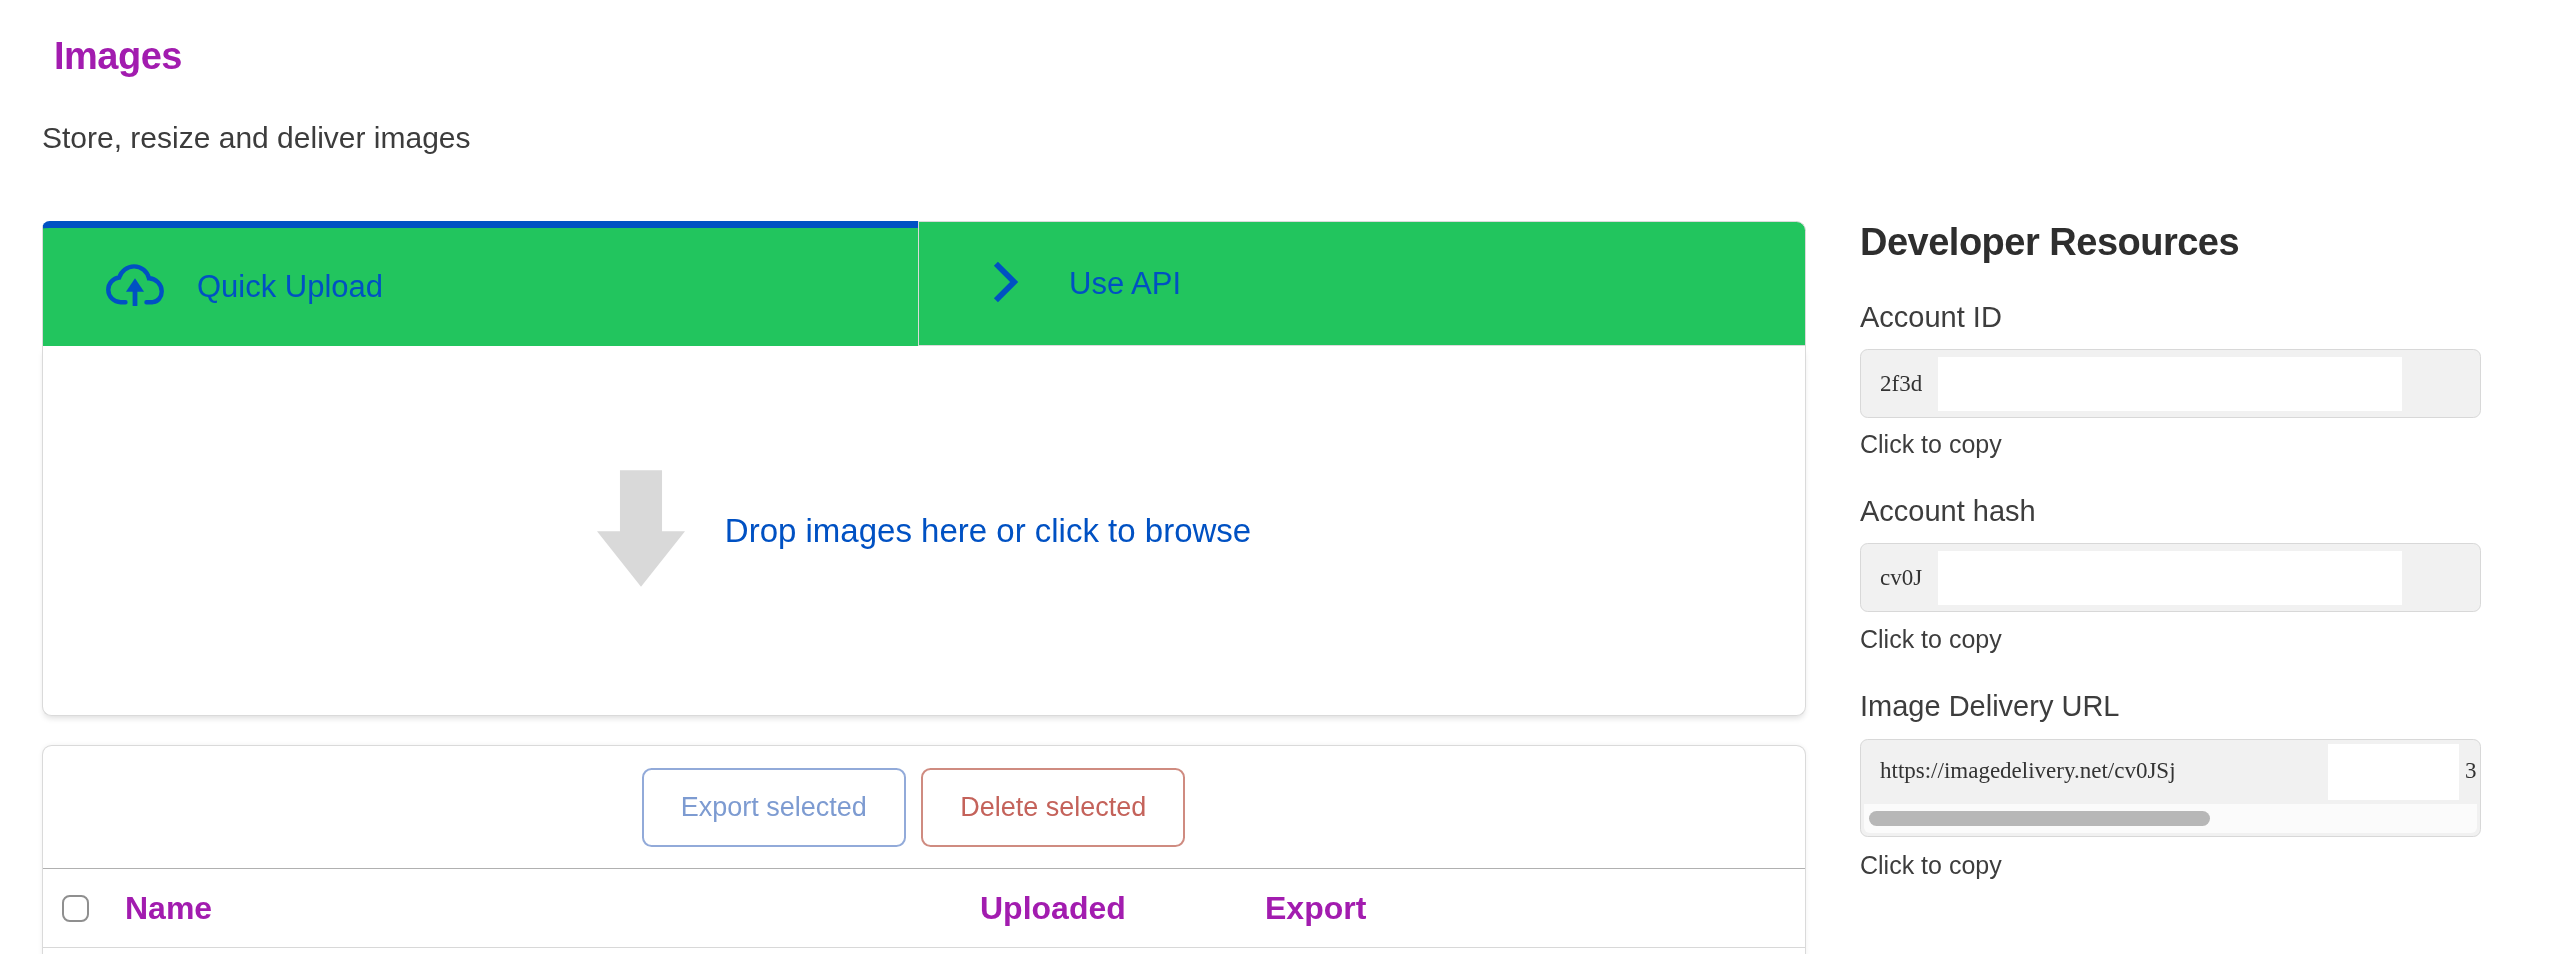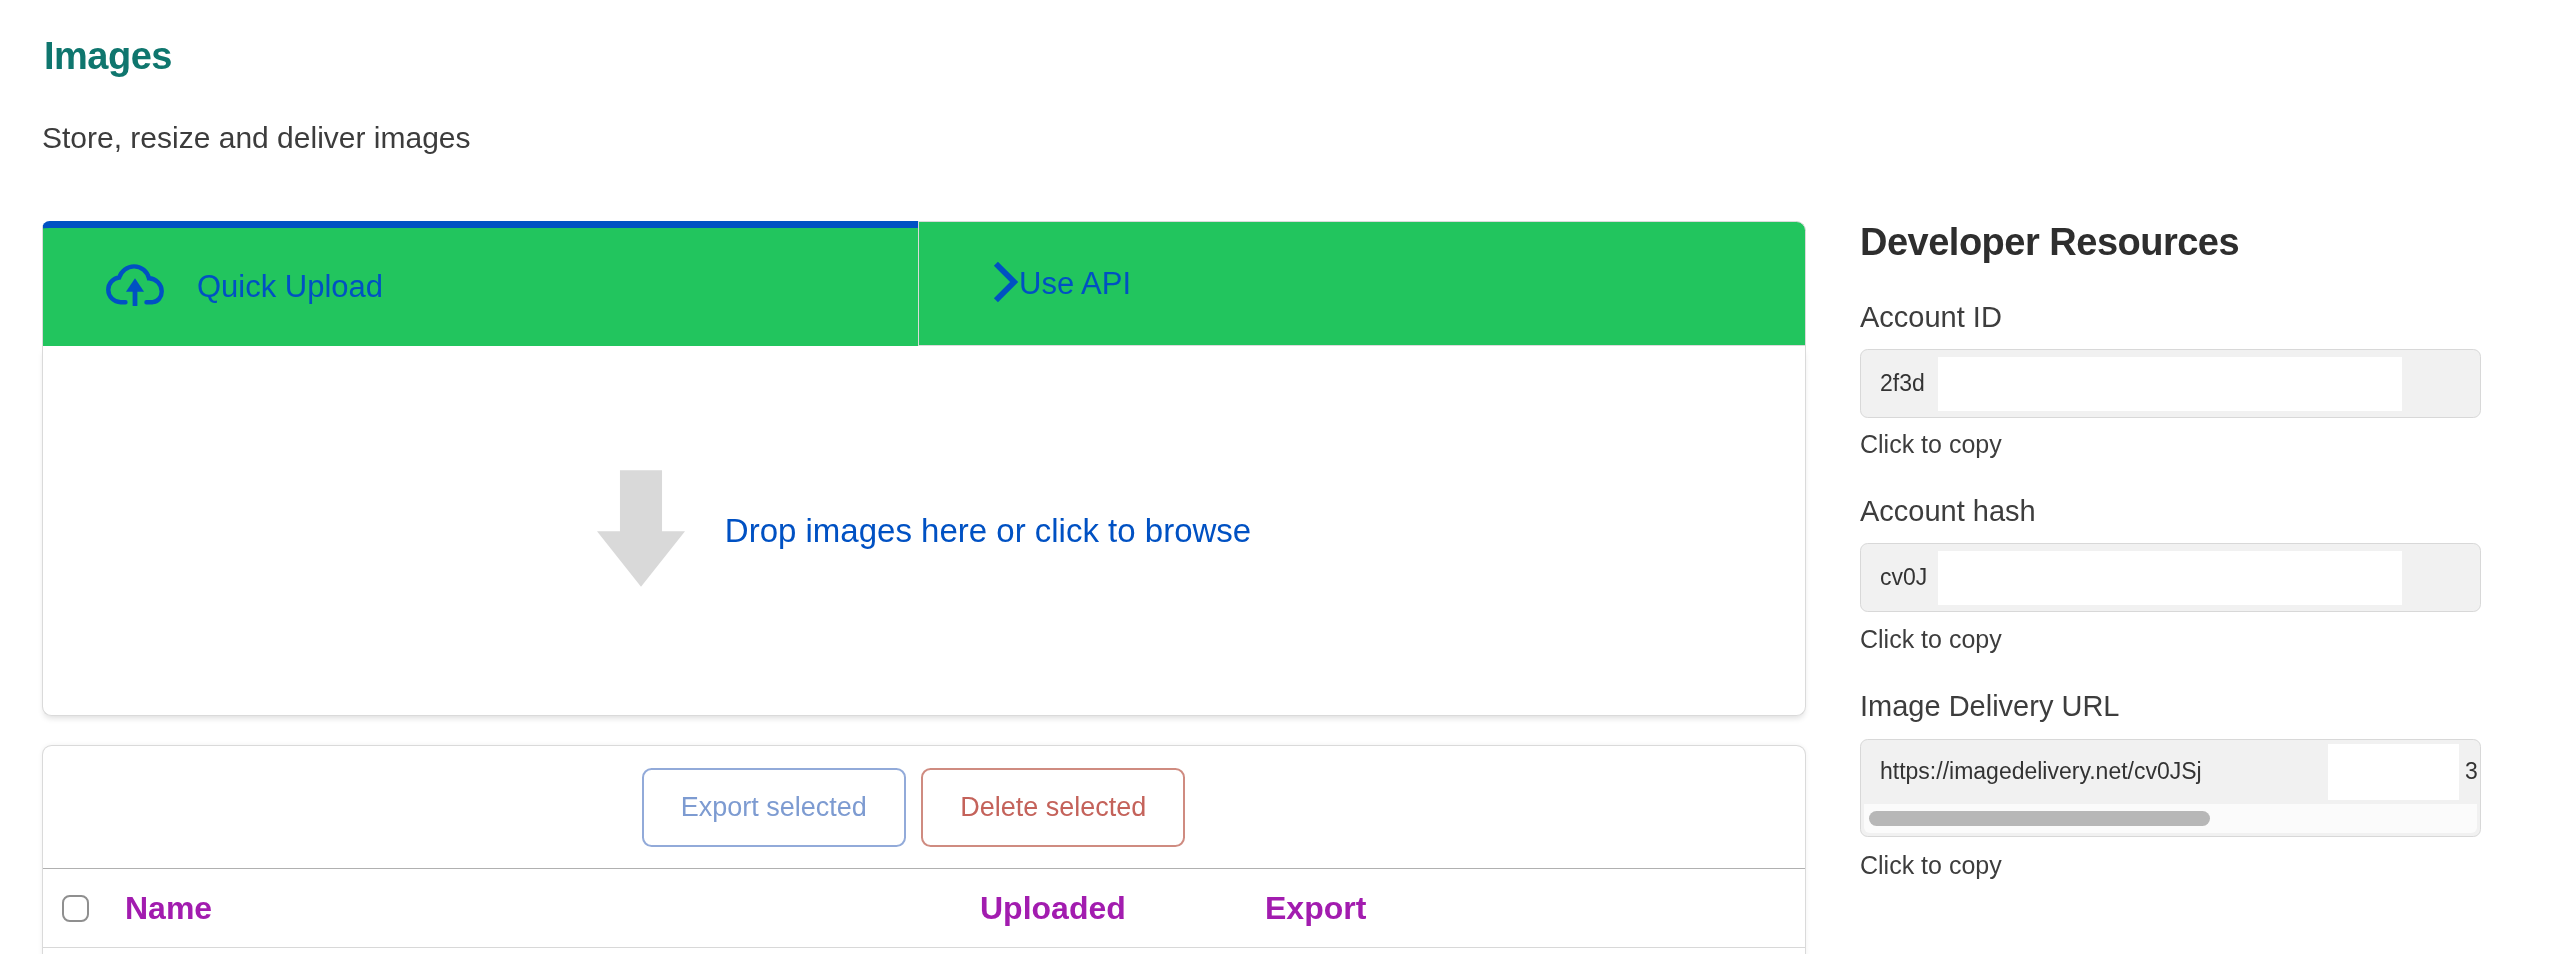--- a/index.html
+++ b/index.html
@@ -2,29 +2,29 @@
 <html><head>
 <meta charset="utf-8">
 <style>
   * { margin:0; padding:0; box-sizing:border-box; }
   html,body { width:2576px; height:954px; background:#ffffff; overflow:hidden;
               font-family:"Liberation Sans", sans-serif; position:relative; }
 
   .abs { position:absolute; }
 
   
-  .page-title { left:44px; top:35px; font-size:38px; font-weight:bold; color:#0f766e; letter-spacing:-0.5px; }
+  .page-title { left:54px; top:35px; font-size:38px; font-weight:bold; color:#a21caf; letter-spacing:-0.5px; }
   .page-subtitle { left:42px; top:121px; font-size:30px; color:#3c3c3c; }
 
   
   .tabs { left:42px; top:221px; width:1764px; height:125px; display:flex; }
   .tab { flex:1; display:flex; align-items:center; background:#22c55e; cursor:pointer; }
   .tab-quick { border-top:7.7px solid #0051c3; border-left:1.9px solid #dadada;
                border-radius:7.7px 0 0 0; padding-left:62px; gap:32px; }
-  .tab-api   { border:1.9px solid #dadada; border-radius:0 9.6px 0 0; padding-left:73px; }
+  .tab-api   { border:1.9px solid #dadada; border-radius:0 9.6px 0 0; padding-left:73px; gap:50px; }
   .tab-label { font-size:31px; color:#0051c3; }
 
   
   .drop-panel { left:42px; top:346px; width:1764px; height:370px; background:#fff;
                 border:1.9px solid #dadada; border-top:none; border-radius:0 0 9.6px 9.6px;
                 box-shadow:0 4.8px 6.7px -2.9px rgba(0,0,0,0.14);
                 display:flex; align-items:center; justify-content:center; gap:40px; cursor:pointer; }
   .drop-label { font-size:33px; color:#0051c3; }
 
   
@@ -45,21 +45,21 @@
   .col-name { left:82px; } .col-uploaded { left:937px; } .col-actions { left:1222px; }
 
   
   .sidebar { left:1860px; top:0; width:621px; height:760px; }
   .sidebar-title { top:219px; font-size:38px; font-weight:bold; color:#2e2e2e; letter-spacing:-0.5px; line-height:46px; }
   .res-label { font-size:29px; color:#3d3d3d; line-height:35px; }
   .res-copy  { font-size:25px; color:#3d3d3d; line-height:31px; cursor:pointer; }
   .res-field { left:0; width:621px; background:#f1f1f1; border:1.9px solid #d8d8d8;
                border-radius:7.7px; cursor:pointer; overflow:hidden; }
   .field-short { height:69px; display:flex; align-items:center; padding-left:19px; }
-  .mono { font-family:Liberation Sans, sans-serif; font-size:23px; color:#333333; white-space:pre; }
+  .mono { font-family:Liberation Serif, serif; font-size:23px; color:#333333; white-space:pre; }
   .redaction { position:absolute; background:#ffffff; }
   .red-short { left:77px; top:6.7px; height:54px; width:464px; }
   .field-url { height:98px; }
   .code-row { position:relative; height:62px; display:flex; align-items:center; padding-left:19px; overflow:hidden; }
   .red-url { left:467px; top:3.8px; height:56px; width:131px; }
   .url-frag { position:absolute; left:604px; top:50%; transform:translateY(-50%); }
   .scroll-track { position:absolute; left:2.9px; right:2.9px; bottom:2.9px; height:29px;
                   background:#fbfbfb; border-radius:0 0 5.8px 5.8px; }
   .scroll-thumb { position:absolute; left:4.8px; top:6.7px; width:341px; height:15.4px;
                   border-radius:7.7px; background:#b7b7b7; cursor:pointer; }

